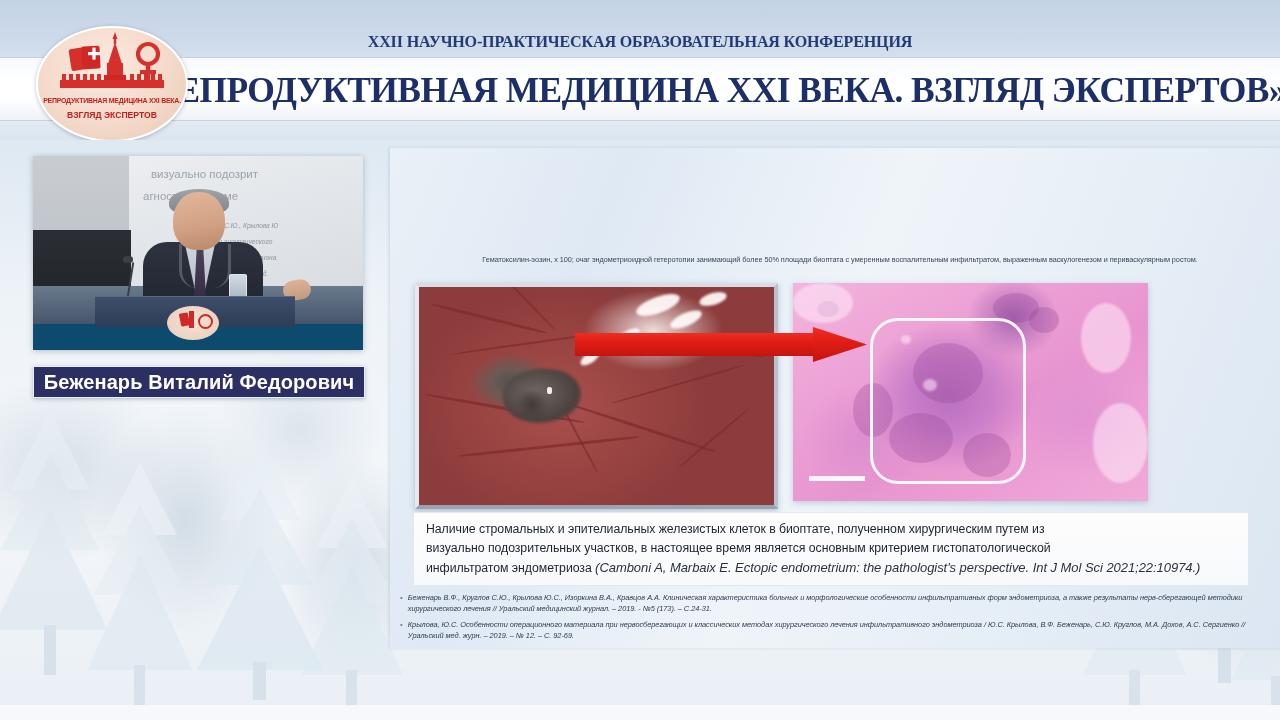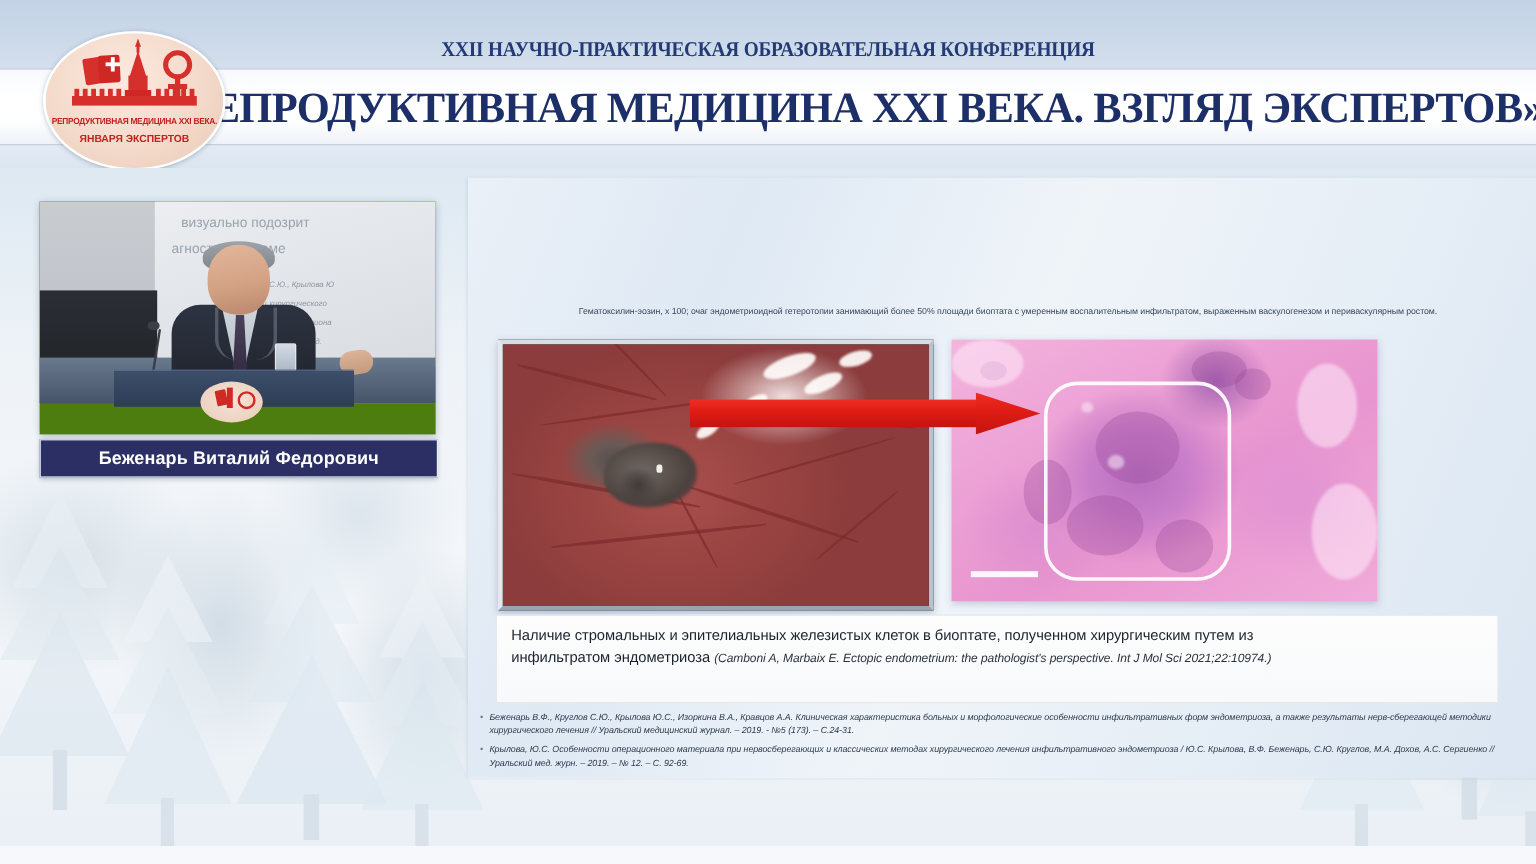--- a/index.html
+++ b/index.html
@@ -62,22 +62,22 @@
     overflow:hidden;
   }
   .logo-l1{position:absolute;left:0;right:0;top:68px;text-align:center;
     font-size:7.4px;font-weight:700;color:#c3201f;letter-spacing:-0.25px;
     font-family:"Liberation Sans", sans-serif;transform:scaleX(.94);}
   .logo-l2{position:absolute;left:0;right:0;top:82px;text-align:center;
     font-size:8.6px;font-weight:700;color:#c3201f;letter-spacing:0px;
     font-family:"Liberation Sans", sans-serif;}
 
   
-  .video-wrap{position:absolute;left:33px;top:168px;width:330px;height:194px;
-    background:#4d7c0f;overflow:hidden;box-shadow:0 1px 6px rgba(30,50,80,.28);}
+  .video-wrap{position:absolute;left:33px;top:156px;width:330px;height:194px;
+    background:#0c4a6e;overflow:hidden;box-shadow:0 1px 6px rgba(30,50,80,.28);}
   .vid-screen{position:absolute;left:0;top:0;width:330px;height:168px;
     background:linear-gradient(180deg,#c9cdd2 0%,#bfc4ca 55%,#a8adb4 100%);}
   .vid-proj{position:absolute;left:96px;top:0;width:234px;height:138px;
     background:linear-gradient(165deg,#eceef1 0%,#e3e6ea 42%,#d9dde2 100%);}
   .vid-ptxt{position:absolute;color:#9aa3ae;font-size:11.5px;white-space:nowrap;font-family:"Liberation Sans",sans-serif;}
   .vid-ptxt.i{font-style:italic;font-size:6.6px;color:#8d96a2;}
   .vid-darkwall{position:absolute;left:0;top:74px;width:98px;height:94px;
     background:linear-gradient(180deg,#2b2e34 0%,#23262b 60%,#1b1e22 100%);}
   .vid-lower{position:absolute;left:0;top:130px;width:330px;height:38px;
     background:linear-gradient(180deg,#6a7a8d 0%,#46556a 100%);}
@@ -107,21 +107,21 @@
     border:1px solid rgba(255,255,255,.6);border-radius:2px 2px 3px 3px;}
   .hand{position:absolute;left:250px;top:124px;width:28px;height:20px;border-radius:10px;
     background:linear-gradient(180deg,#dcb397 0%,#c49a7e 100%);transform:rotate(-8deg);}
 
   .nameplate{
     position:absolute;left:33px;top:366px;width:330px;height:30px;
     background:#2b2f63;border:1px solid #e9edf4;
     display:flex;align-items:center;justify-content:center;
     box-shadow:0 1px 4px rgba(30,50,80,.3);
   }
-  .nameplate span{color:#ffffff;font-size:15px;font-weight:700;letter-spacing:.1px;}
+  .nameplate span{color:#ffffff;font-size:20px;font-weight:700;letter-spacing:.1px;}
 
   
   .slide{
     position:absolute;left:390px;top:148px;width:895px;height:500px;
     background:linear-gradient(112deg,#eaf0f7 0%,#dfe9f4 22%,#eff4f9 48%,#e6eef6 72%,#dbe6f2 100%);
     box-shadow:-1px 0 3px rgba(120,145,175,.25);
     overflow:hidden;
   }
   .slide-title{
     position:absolute;left:14px;top:16px;width:700px;
@@ -190,21 +190,21 @@
     background:linear-gradient(180deg,#f02d22 0%,#e01d15 42%,#c41410 100%);
     clip-path:polygon(0 0,100% 50%,0 100%);}
 
   .note{
     position:absolute;left:23px;top:364px;width:836px;height:74px;
     background:linear-gradient(180deg,#fdfdfd 0%,#f8f9fb 100%);
     border:1px solid #e3e8ef;
     padding:7px 12px 0 12px;box-sizing:border-box;
   }
   .note p{margin:0;font-size:12.3px;line-height:1.55;color:#1c2430;letter-spacing:-0.05px;}
-  .note i{font-style:italic;font-size:10px;color:#2a323e;}
+  .note i{font-style:italic;font-size:13px;color:#2a323e;}
 
   .refs{position:absolute;left:10px;top:444px;width:862px;}
   .ref{display:flex;gap:5px;margin-bottom:4px;}
   .ref .bullet{color:#6f7d90;font-size:8px;line-height:1.55;flex:0 0 auto;}
   .ref .rtxt{font-size:7.4px;line-height:1.52;color:#2d3a4c;font-style:italic;letter-spacing:-0.05px;}
 
   
   .footer{
     position:absolute;left:0;top:655px;width:1280px;height:50px;
     background:linear-gradient(180deg,#3a3f7f 0%,#33386f 55%,#2c3162 100%);
@@ -309,21 +309,21 @@
           <rect x="52" y="44" width="4" height="7" fill="#d6302c"></rect>
             <rect x="59" y="44" width="4" height="7" fill="#d6302c"></rect>
           <rect x="92" y="44" width="4" height="7" fill="#d6302c"></rect>
             <rect x="99" y="44" width="4" height="7" fill="#d6302c"></rect>
           <rect x="106" y="44" width="4" height="7" fill="#d6302c"></rect>
             <rect x="113" y="44" width="4" height="7" fill="#d6302c"></rect>
           <rect x="120" y="44" width="4" height="7" fill="#d6302c"></rect>
         </g>
       </svg>
       <div class="logo-l1">РЕПРОДУКТИВНАЯ МЕДИЦИНА XXI ВЕКА.</div>
-      <div class="logo-l2">ЯНВАРЯ ЭКСПЕРТОВ</div>
+      <div class="logo-l2">ВЗГЛЯД ЭКСПЕРТОВ</div>
     </div>
   </div>
 
   <div class="video-wrap">
     <div class="vid-screen"></div>
     <div class="vid-proj">
       <div class="vid-ptxt" style="left:22px;top:12px">визуально подозрит</div>
       <div class="vid-ptxt" style="left:14px;top:34px">агностики эндоме</div>
       <div class="vid-ptxt i" style="left:58px;top:66px">Ф., Круглов С.Ю., Крылова Ю</div>
       <div class="vid-ptxt i" style="left:62px;top:82px">методики хирургического</div>
@@ -404,20 +404,21 @@
       <div class="hscale2"></div>
     </div>
 
     <div class="arrow">
       <div class="shaft"></div>
       <div class="head"></div>
     </div>
 
     <div class="note">
       <p>Наличие стромальных и эпителиальных железистых клеток в биоптате, полученном хирургическим путем из</p>
+      <p>визуально подозрительных участков, в настоящее время является основным критерием гистопатологической</p>
       <p><span>инфильтратом эндометриоза </span><i>(Camboni A, Marbaix E. Ectopic endometrium: the pathologist's perspective. Int J Mol Sci 2021;22:10974.)</i></p>
     </div>
 
     <div class="refs">
       <div class="ref">
         <span class="bullet">•</span>
         <span class="rtxt">Беженарь В.Ф., Круглов С.Ю., Крылова Ю.С., Изоркина В.А., Кравцов А.А. Клиническая характеристика больных и морфологические особенности инфильтративных форм эндометриоза, а также результаты нерв-сберегающей методики хирургического лечения // Уральский медицинский журнал. – 2019. - №5 (173). – С.24-31.</span>
       </div>
       <div class="ref">
         <span class="bullet">•</span>

